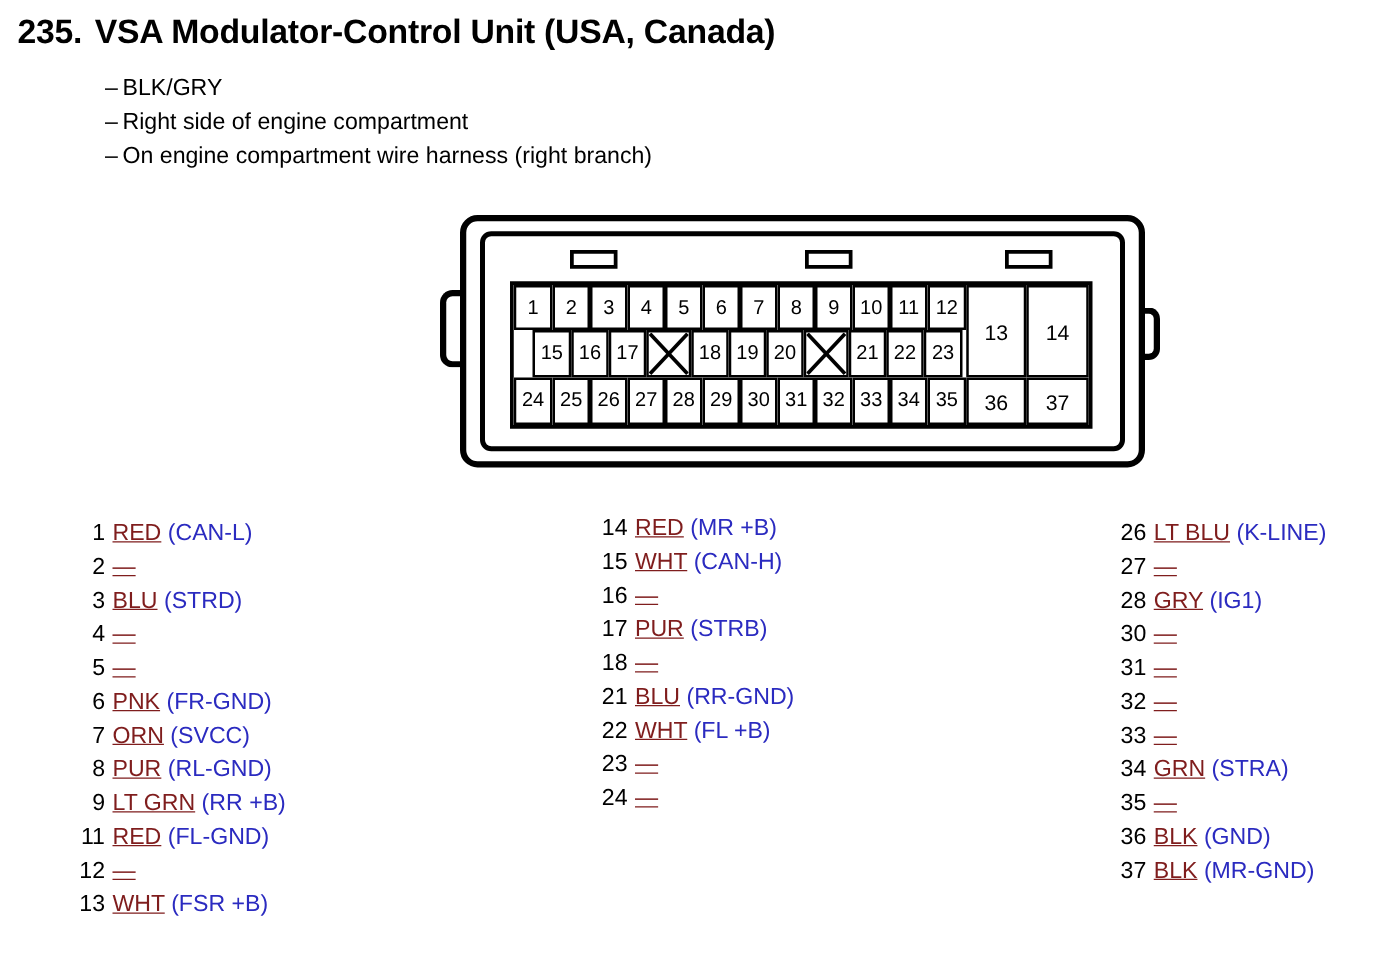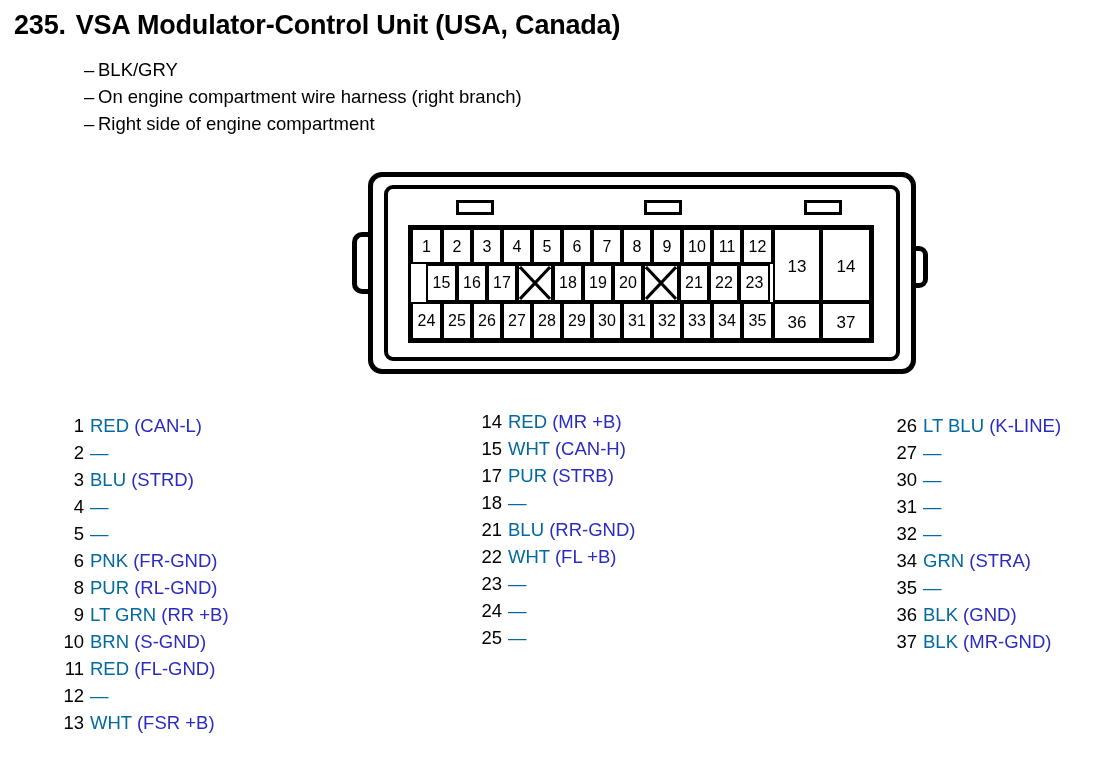--- a/index.html
+++ b/index.html
@@ -147,34 +147,34 @@
   .col1 { left: 58px; top: 412px; }
   .col2 { left: 476px; top: 408px; }
   .col3 { left: 891px; top: 412px; }
   .pin-row { white-space: nowrap; }
   .pin-num {
     display: inline-block;
     width: 26px;
     text-align: right;
     margin-right: 6px;
   }
-  .pin-color { color: #0369a1; }
+  .pin-color { color: #7f1d1d; text-decoration: underline; }
   .pin-sig { color: #2b2bc0; }
 </style>
 </head>
 <body>
 
 <div class="title">
   <span class="num">235.</span><span>VSA Modulator-Control Unit (USA, Canada)</span>
 </div>
 
 <div class="notes">
   <div class="note-line"><span class="dash">–</span><span>BLK/GRY</span></div>
+  <div class="note-line"><span class="dash">–</span><span>Right side of engine compartment</span></div>
   <div class="note-line"><span class="dash">–</span><span>On engine compartment wire harness (right branch)</span></div>
-  <div class="note-line"><span class="dash">–</span><span>Right side of engine compartment</span></div>
 </div>
 
 <div class="connector">
   <div class="tab-left"></div>
   <div class="tab-right"></div>
   <div class="shell-outer"></div>
   <div class="shell-inner"></div>
   <div class="notch n1"></div>
   <div class="notch n2"></div>
   <div class="notch n3"></div>
@@ -236,43 +236,45 @@
   </div>
 </div>
 
 <div class="col col1">
   <div class="pin-row"><span class="pin-num">1</span><span class="pin-color">RED</span> <span class="pin-sig">(CAN-L)</span></div>
   <div class="pin-row"><span class="pin-num">2</span><span class="pin-color">—</span> <span class="pin-sig"></span></div>
   <div class="pin-row"><span class="pin-num">3</span><span class="pin-color">BLU</span> <span class="pin-sig">(STRD)</span></div>
   <div class="pin-row"><span class="pin-num">4</span><span class="pin-color">—</span> <span class="pin-sig"></span></div>
   <div class="pin-row"><span class="pin-num">5</span><span class="pin-color">—</span> <span class="pin-sig"></span></div>
   <div class="pin-row"><span class="pin-num">6</span><span class="pin-color">PNK</span> <span class="pin-sig">(FR-GND)</span></div>
+  <div class="pin-row"><span class="pin-num">7</span><span class="pin-color">ORN</span> <span class="pin-sig">(SVCC)</span></div>
   <div class="pin-row"><span class="pin-num">8</span><span class="pin-color">PUR</span> <span class="pin-sig">(RL-GND)</span></div>
   <div class="pin-row"><span class="pin-num">9</span><span class="pin-color">LT GRN</span> <span class="pin-sig">(RR +B)</span></div>
-  <div class="pin-row"><span class="pin-num">10</span><span class="pin-color">BRN</span> <span class="pin-sig">(S-GND)</span></div>
   <div class="pin-row"><span class="pin-num">11</span><span class="pin-color">RED</span> <span class="pin-sig">(FL-GND)</span></div>
   <div class="pin-row"><span class="pin-num">12</span><span class="pin-color">—</span> <span class="pin-sig"></span></div>
   <div class="pin-row"><span class="pin-num">13</span><span class="pin-color">WHT</span> <span class="pin-sig">(FSR +B)</span></div>
 </div>
 
 <div class="col col2">
   <div class="pin-row"><span class="pin-num">14</span><span class="pin-color">RED</span> <span class="pin-sig">(MR +B)</span></div>
   <div class="pin-row"><span class="pin-num">15</span><span class="pin-color">WHT</span> <span class="pin-sig">(CAN-H)</span></div>
+  <div class="pin-row"><span class="pin-num">16</span><span class="pin-color">—</span> <span class="pin-sig"></span></div>
   <div class="pin-row"><span class="pin-num">17</span><span class="pin-color">PUR</span> <span class="pin-sig">(STRB)</span></div>
   <div class="pin-row"><span class="pin-num">18</span><span class="pin-color">—</span> <span class="pin-sig"></span></div>
   <div class="pin-row"><span class="pin-num">21</span><span class="pin-color">BLU</span> <span class="pin-sig">(RR-GND)</span></div>
   <div class="pin-row"><span class="pin-num">22</span><span class="pin-color">WHT</span> <span class="pin-sig">(FL +B)</span></div>
   <div class="pin-row"><span class="pin-num">23</span><span class="pin-color">—</span> <span class="pin-sig"></span></div>
   <div class="pin-row"><span class="pin-num">24</span><span class="pin-color">—</span> <span class="pin-sig"></span></div>
-  <div class="pin-row"><span class="pin-num">25</span><span class="pin-color">—</span> <span class="pin-sig"></span></div>
 </div>
 
 <div class="col col3">
   <div class="pin-row"><span class="pin-num">26</span><span class="pin-color">LT BLU</span> <span class="pin-sig">(K-LINE)</span></div>
   <div class="pin-row"><span class="pin-num">27</span><span class="pin-color">—</span> <span class="pin-sig"></span></div>
+  <div class="pin-row"><span class="pin-num">28</span><span class="pin-color">GRY</span> <span class="pin-sig">(IG1)</span></div>
   <div class="pin-row"><span class="pin-num">30</span><span class="pin-color">—</span> <span class="pin-sig"></span></div>
   <div class="pin-row"><span class="pin-num">31</span><span class="pin-color">—</span> <span class="pin-sig"></span></div>
   <div class="pin-row"><span class="pin-num">32</span><span class="pin-color">—</span> <span class="pin-sig"></span></div>
+  <div class="pin-row"><span class="pin-num">33</span><span class="pin-color">—</span> <span class="pin-sig"></span></div>
   <div class="pin-row"><span class="pin-num">34</span><span class="pin-color">GRN</span> <span class="pin-sig">(STRA)</span></div>
   <div class="pin-row"><span class="pin-num">35</span><span class="pin-color">—</span> <span class="pin-sig"></span></div>
   <div class="pin-row"><span class="pin-num">36</span><span class="pin-color">BLK</span> <span class="pin-sig">(GND)</span></div>
   <div class="pin-row"><span class="pin-num">37</span><span class="pin-color">BLK</span> <span class="pin-sig">(MR-GND)</span></div>
 </div>
 
 </body></html>

